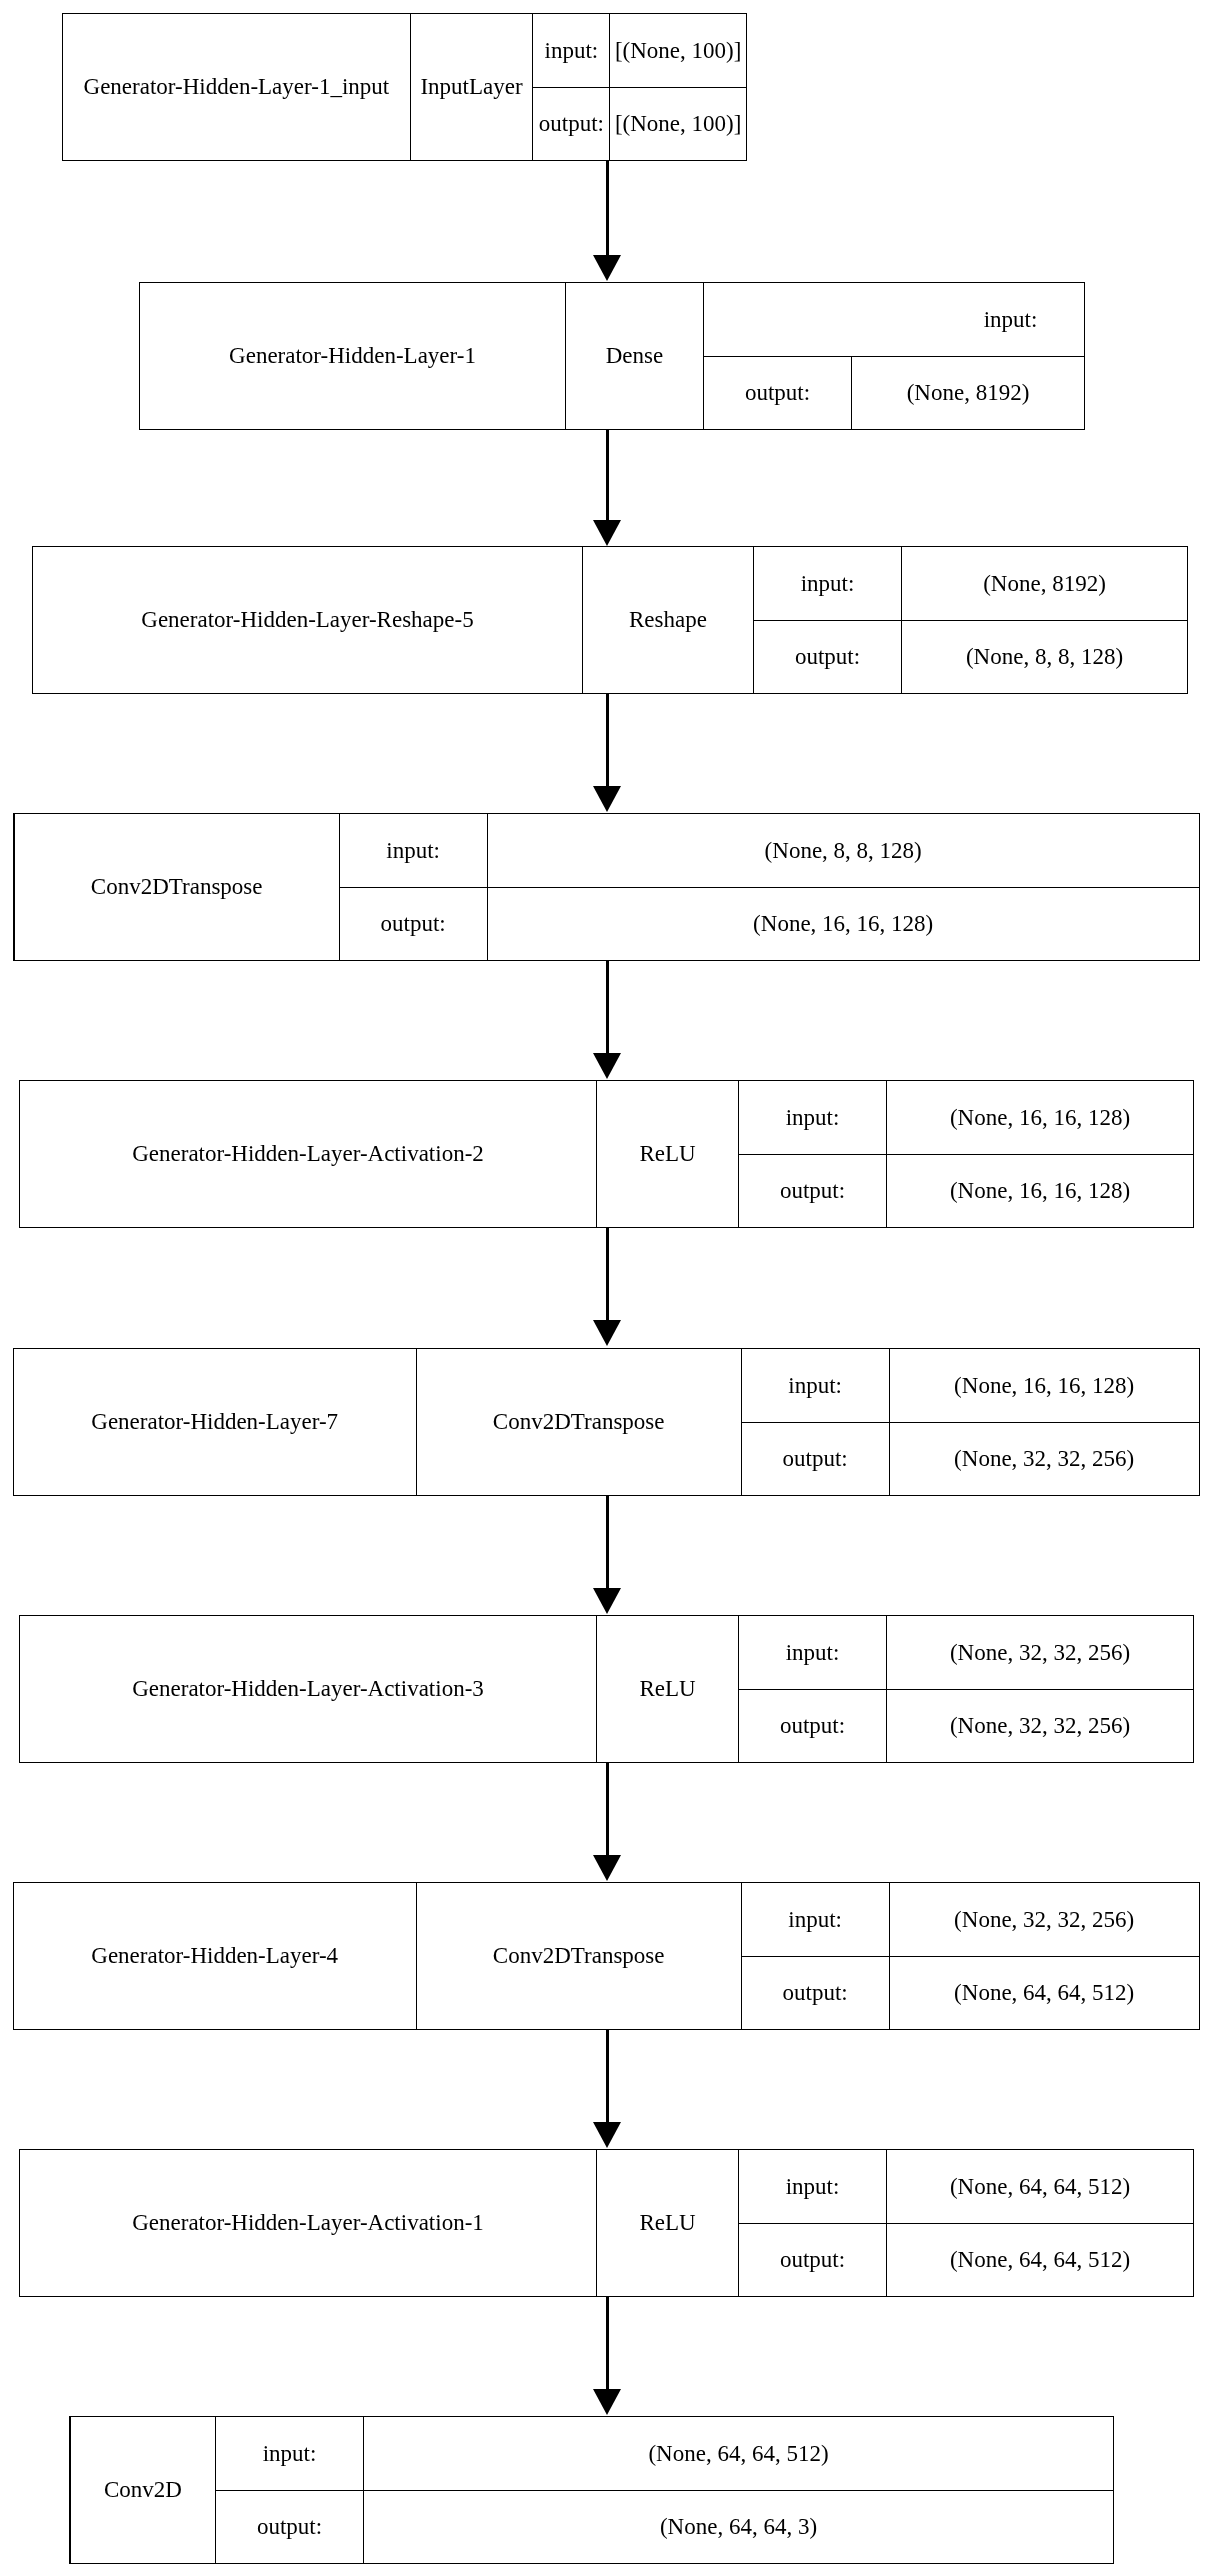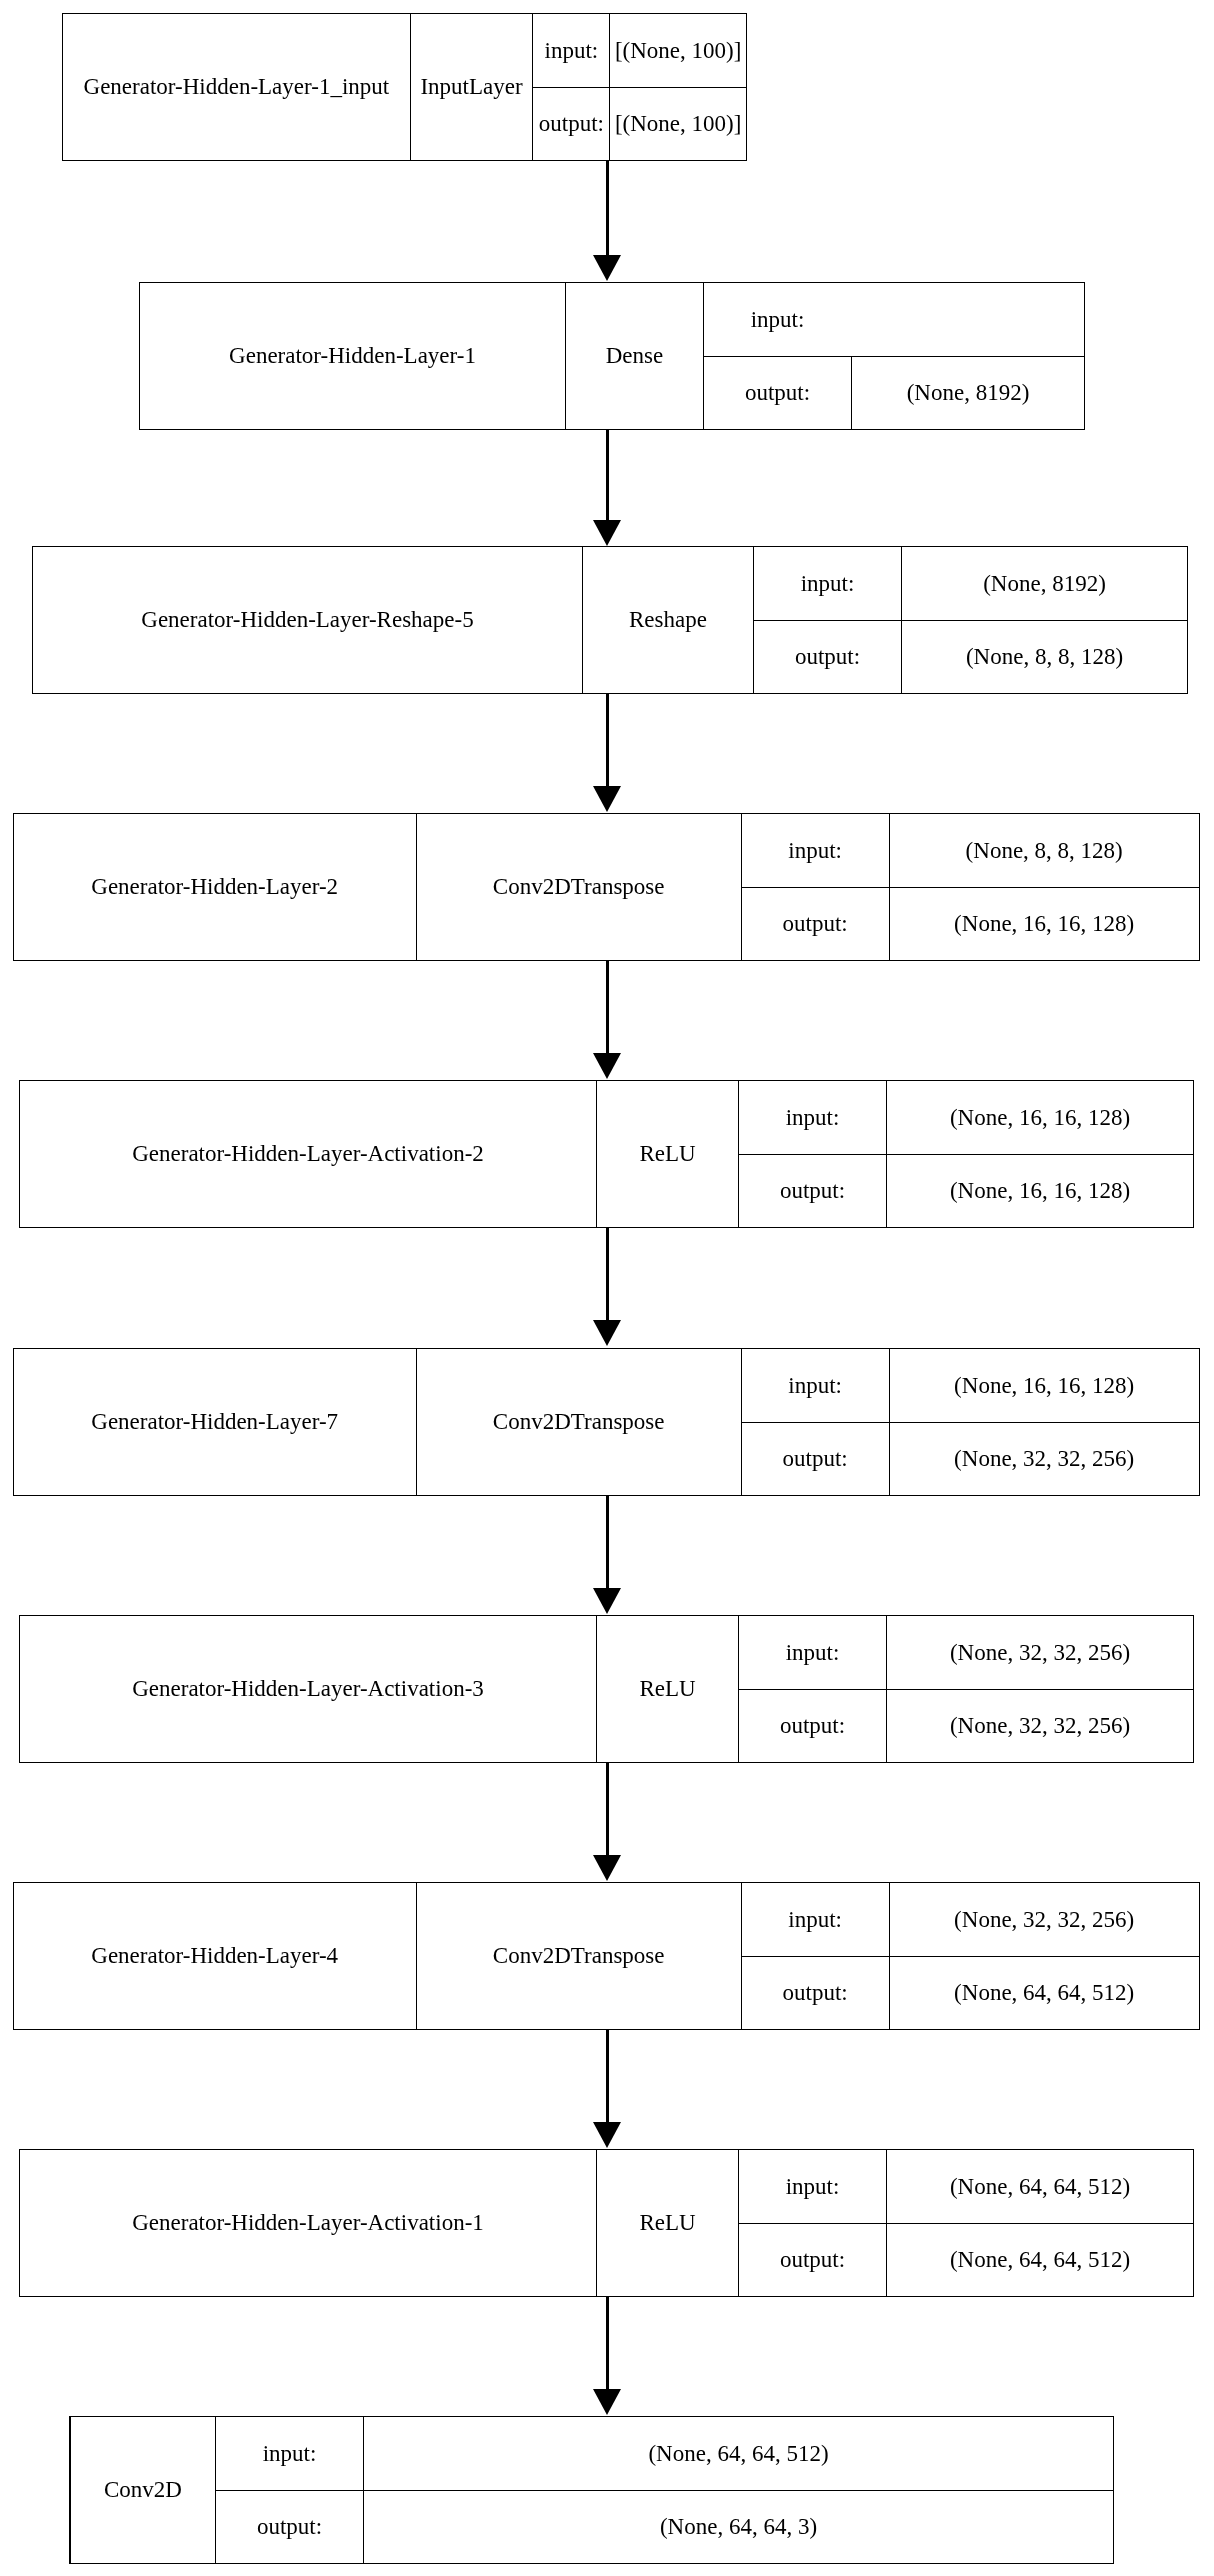--- a/index.html
+++ b/index.html
@@ -56,20 +56,21 @@
     flex-direction: column;
     flex: 1 1 auto;
   }
 
   .io-row {
     box-sizing: border-box;
     display: flex;
     flex-direction: row;
     flex: 1 1 50%;
     align-items: stretch;
+    justify-content: flex-end;
   }
 
   .io-row.second {
     border-top: 1.7px solid #000000;
   }
 
   .io-label,
   .io-value {
     box-sizing: border-box;
     display: flex;
@@ -188,21 +189,20 @@
           <div class="io-label" style="width: 147px;">input:</div>
           <div class="io-value" style="border-left-color: rgb(0, 0, 0);">(None, 8192)</div>
         </div>
         <div class="io-row second" style="border-top-color: rgb(0, 0, 0);">
           <div class="io-label" style="width: 147px;">output:</div>
           <div class="io-value" style="border-left-color: rgb(0, 0, 0);">(None, 8, 8, 128)</div>
         </div>
       </div>
     </div>
     <div class="node" style="left: 12.7px; top: 813px; width: 1187px; height: 148px; border-color: rgb(0, 0, 0);">
-      <div class="cell-name" style="width: 402px;">Generator-Hidden-Layer-2</div>
       <div class="cell-class" style="width: 325px; border-left-color: rgb(0, 0, 0);">Conv2DTranspose</div>
       <div class="io-table" style="border-left-color: rgb(0, 0, 0);">
         <div class="io-row">
           <div class="io-label" style="width: 147px;">input:</div>
           <div class="io-value" style="border-left-color: rgb(0, 0, 0);">(None, 8, 8, 128)</div>
         </div>
         <div class="io-row second" style="border-top-color: rgb(0, 0, 0);">
           <div class="io-label" style="width: 147px;">output:</div>
           <div class="io-value" style="border-left-color: rgb(0, 0, 0);">(None, 16, 16, 128)</div>
         </div>

